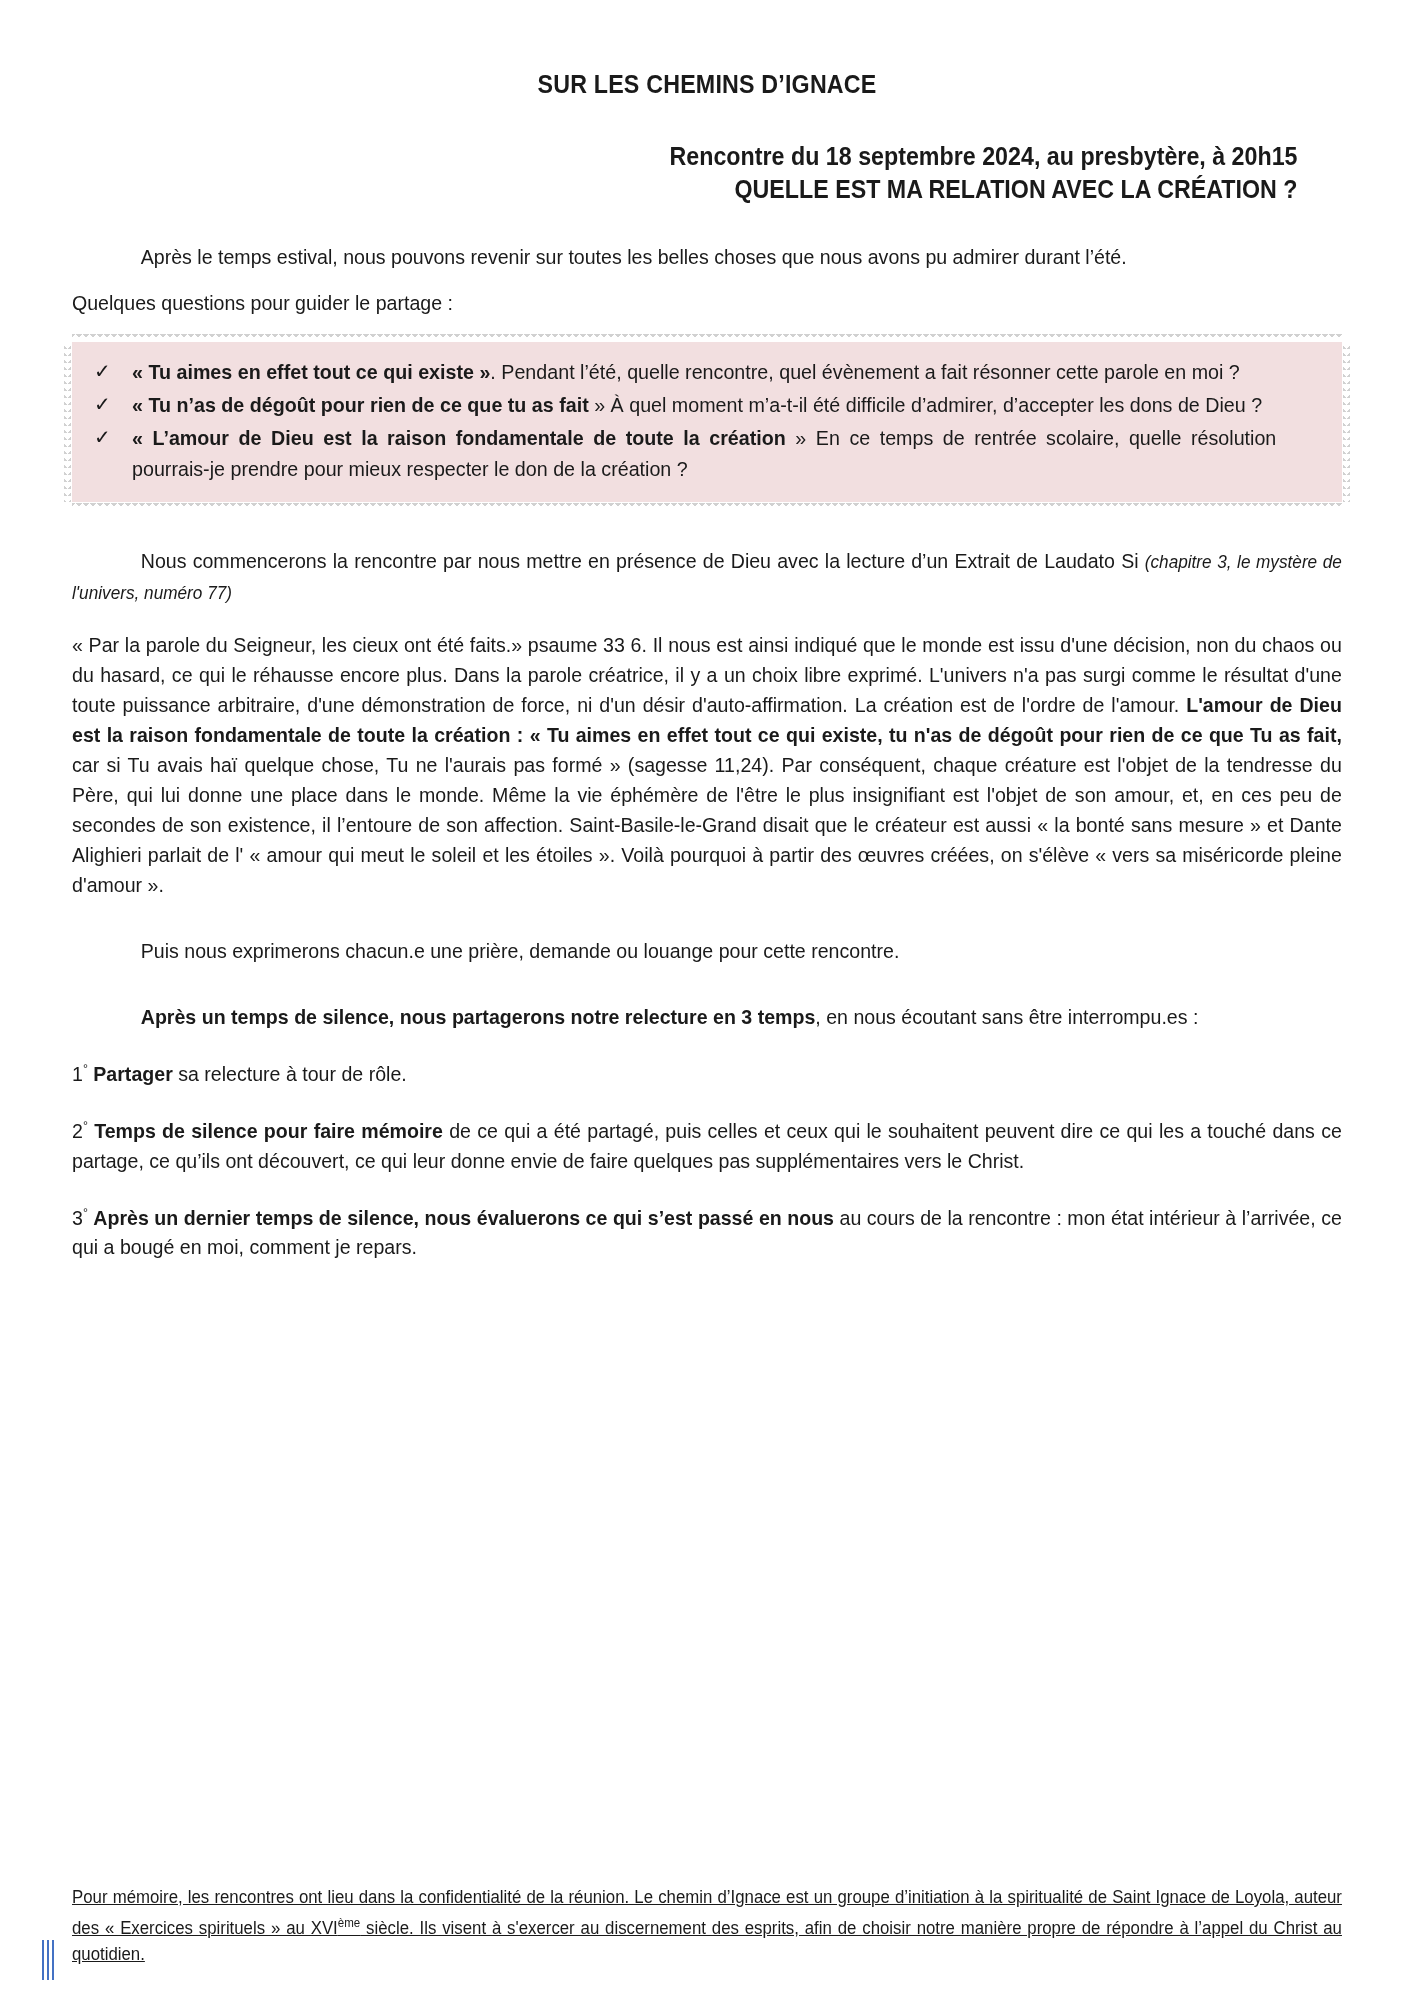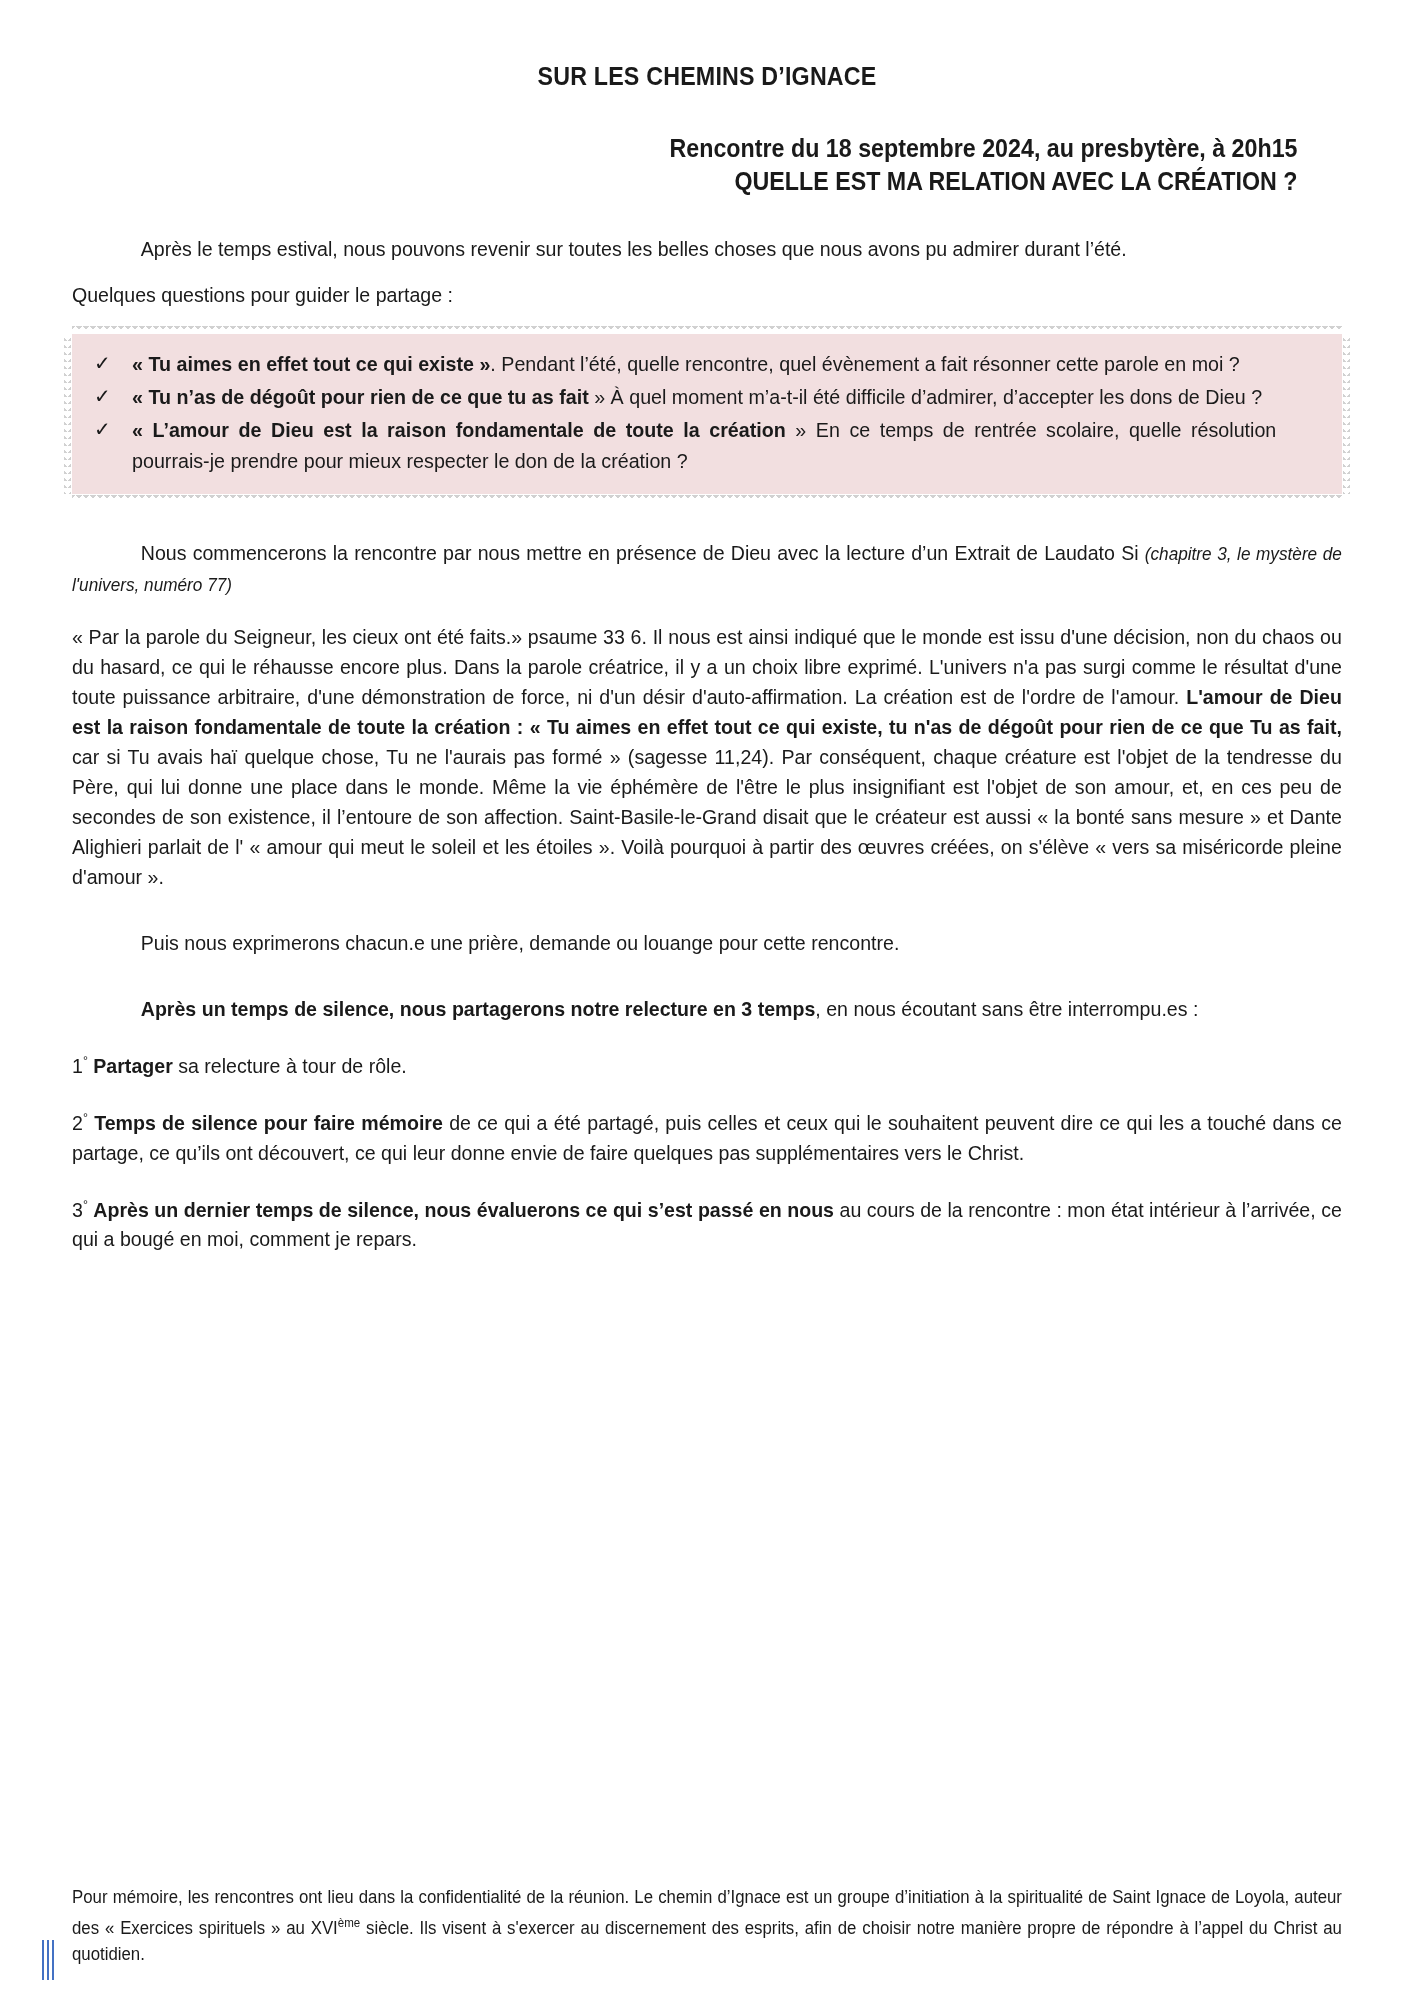--- a/index.html
+++ b/index.html
@@ -18,21 +18,21 @@
   .page {
     position: relative;
     width: 1414px;
     height: 2000px;
     box-sizing: border-box;
     padding: 0;
   }
   .content {
     position: absolute;
     left: 72px;
-    top: 0;
+    top: 8px;
     width: 1270px;
   }
 
   
   .doc-title {
     text-align: center;
     font-weight: bold;
     font-size: 25px;
     letter-spacing: 0.2px;
     margin-top: 62px;
@@ -135,20 +135,21 @@
     transform-origin: left top;
     width: 104%;
   }
 
   
   .footer {
     position: absolute;
     left: 72px;
     top: 1884px;
     width: 1272px;
+    text-decoration: underline;
   }
   .footer-text {
     font-size: 17.5px;
     line-height: 26px;
     text-align: justify;
     transform: scaleX(0.96);
     transform-origin: left top;
     width: 104%;
   }
   .footer-bars {

